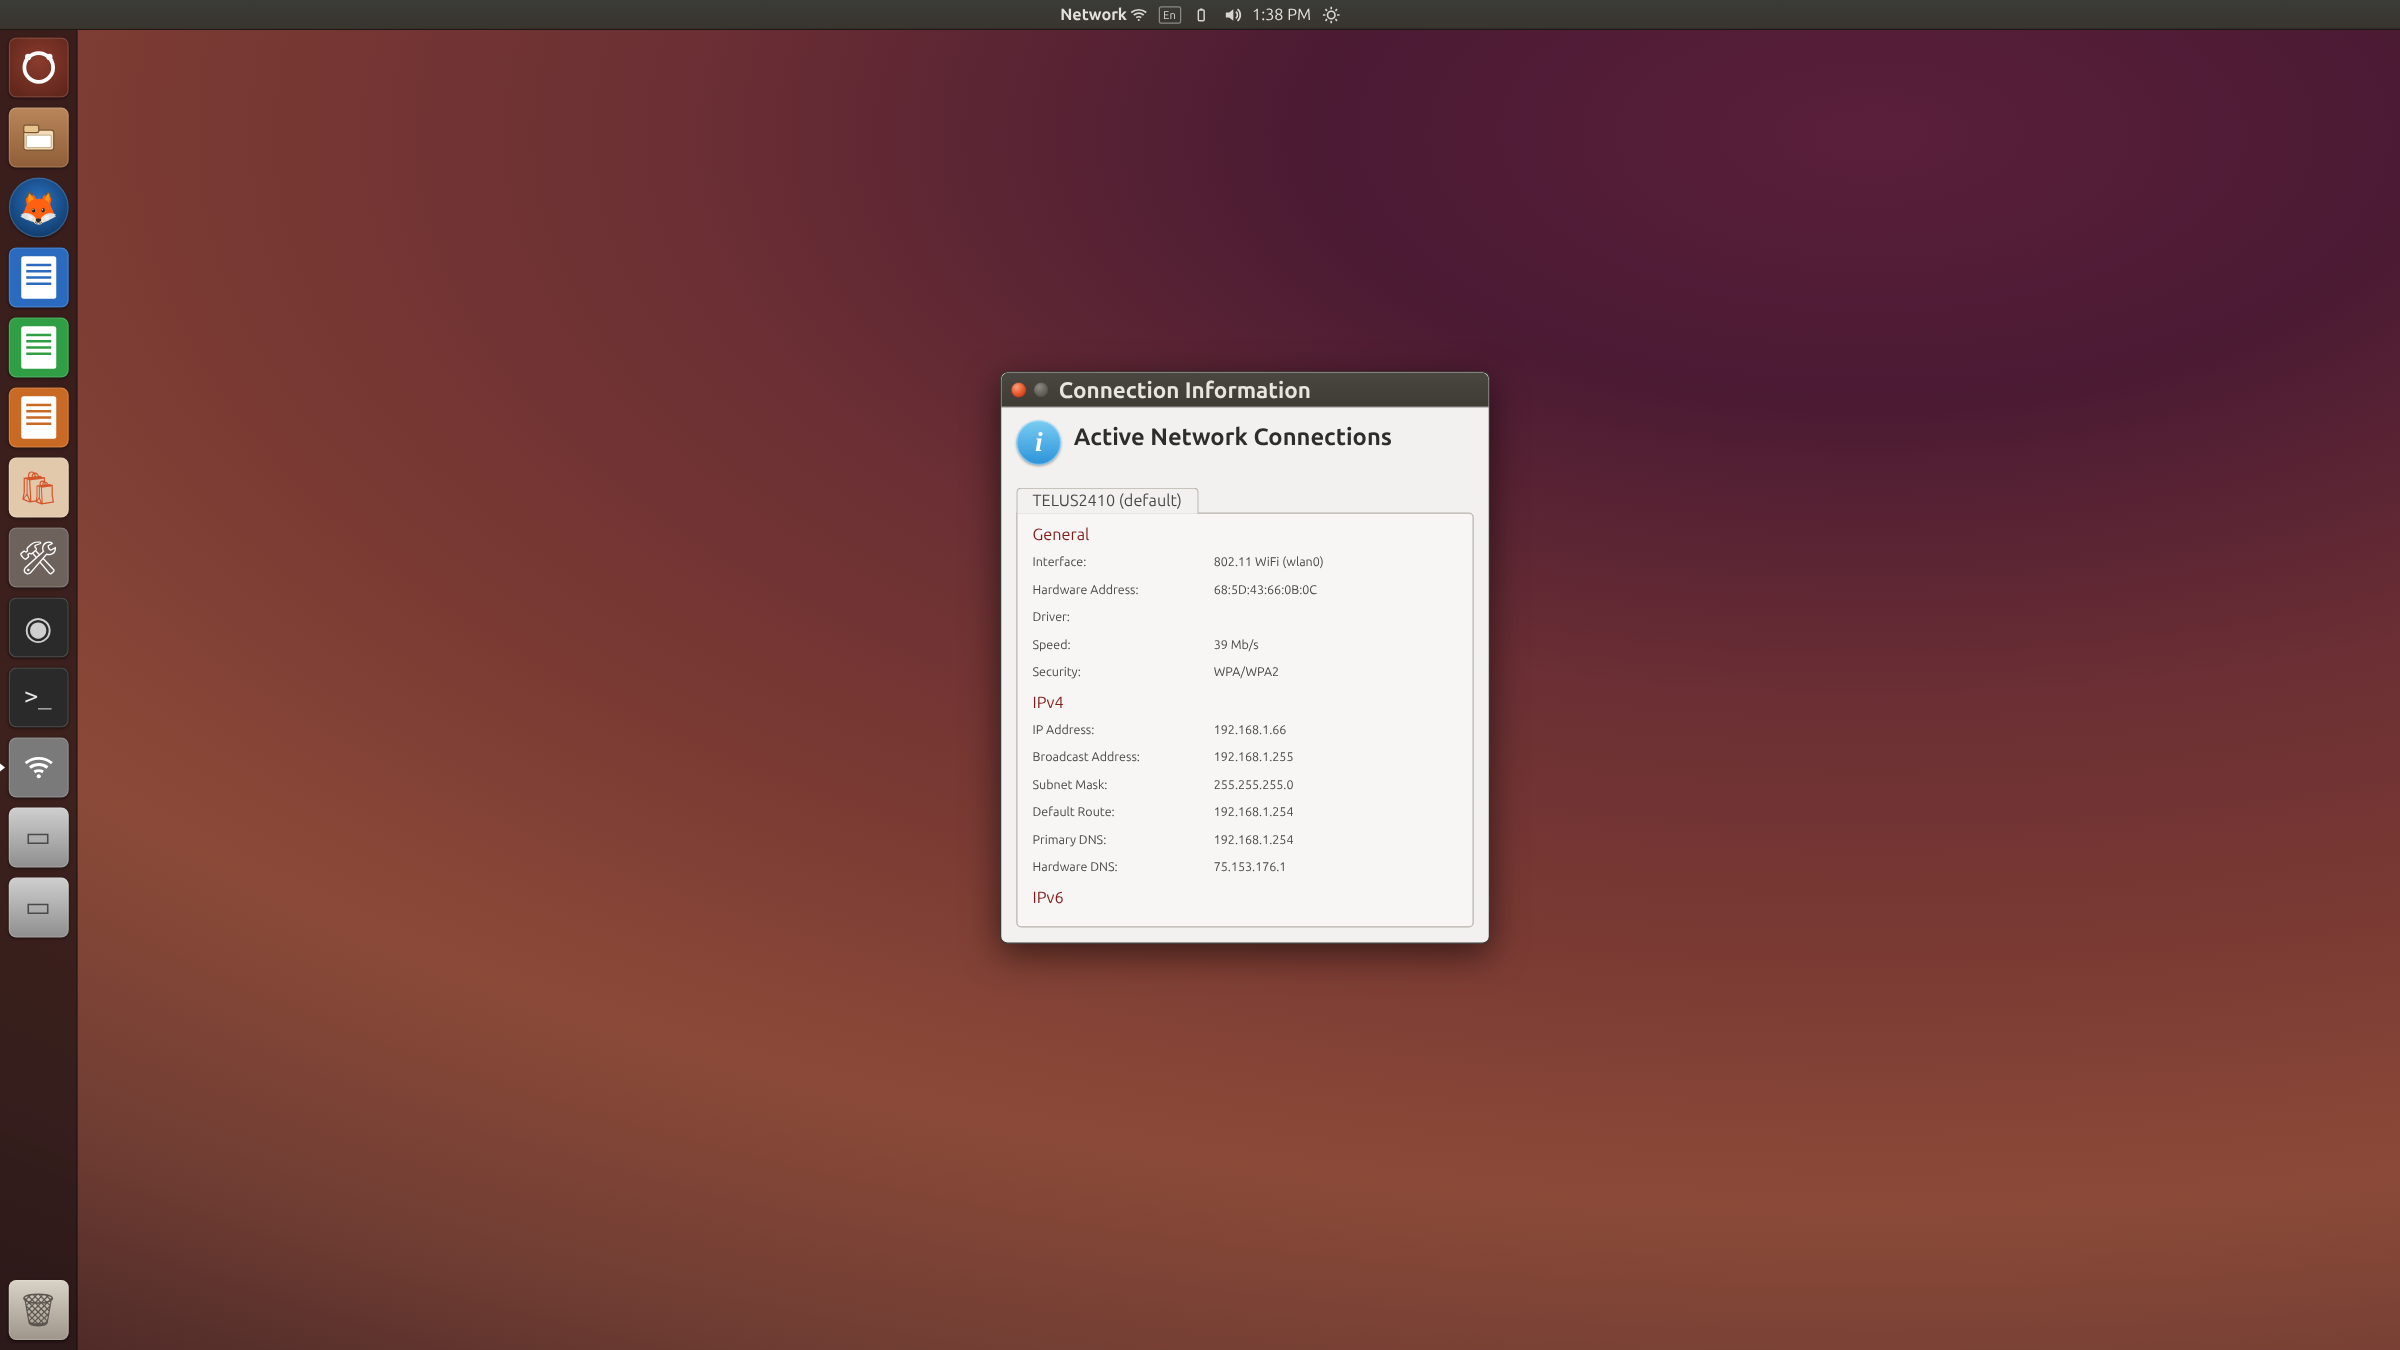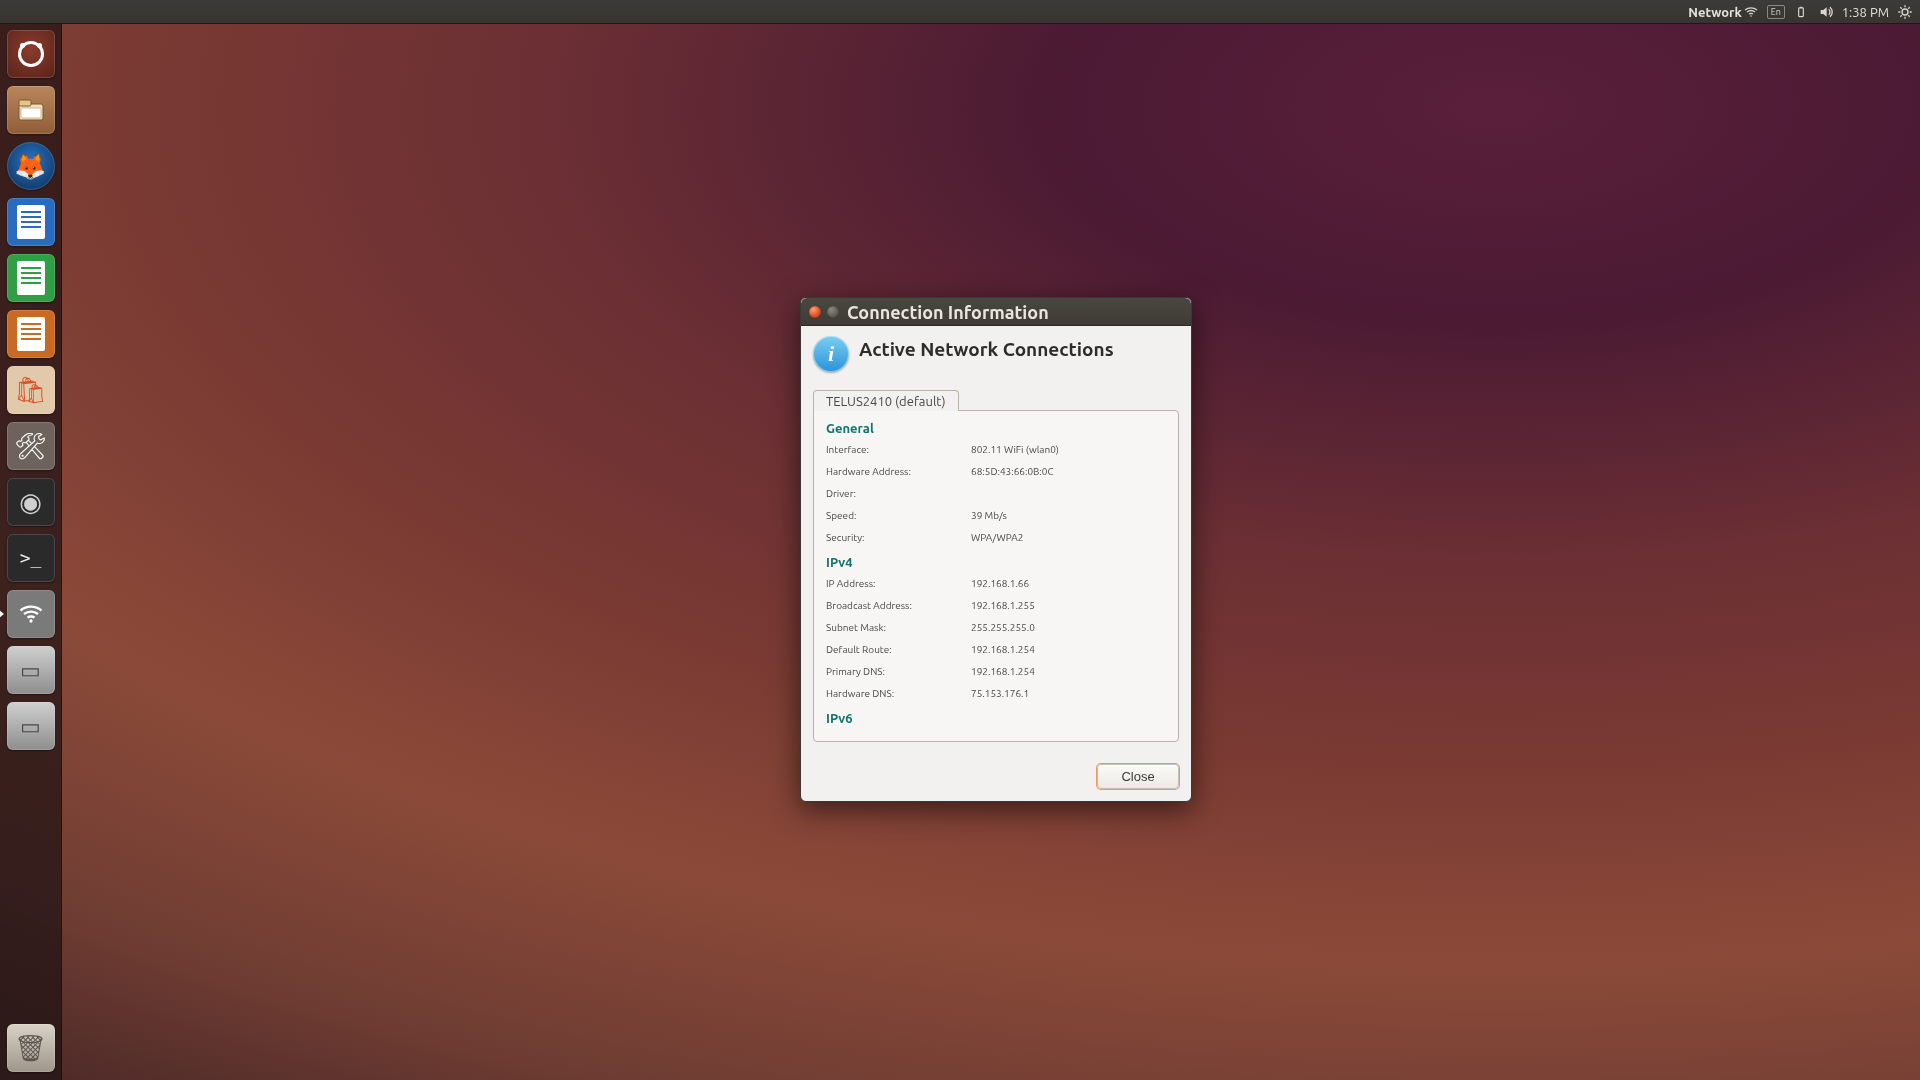--- a/index.html
+++ b/index.html
@@ -8,21 +8,21 @@
     background: radial-gradient(ellipse 130% 110% at 78% 10%, #5a1f3b 0%, #4b1a33 18%, #6b2f34 38%, #7a3a33 55%, #8b4a38 72%, #703d33 88%, #4f2b28 100%);
     position: relative;
   }
 
   
   .menubar {
     position: absolute; left: 0; right: 0; top: 0; height: 24px;
     background: linear-gradient(#3b3b37, #38352f);
     border-bottom: 1px solid #1c1a17;
     color: #e4e2dd; font-size: 13px;
-    display: flex; align-items: center; justify-content: flex-end;
+    display: flex; align-items: center; justify-content: center;
     padding: 0 6px 0 8px;
   }
   .menubar .left { display: flex; align-items: center; gap: 10px; }
   .menubar .right { display: flex; align-items: center; gap: 7px; }
   .mb-app { font-weight: 600; }
   .ind { display: flex; align-items: center; justify-content: center; width: 18px; height: 18px; color: #d8d6d0; }
   .ind-lang { border:1px solid #8a8a84; border-radius:2px; font-size:9px; padding:0 2px; height:14px; line-height:12px; }
 
   
   .launcher {
@@ -92,21 +92,21 @@
   .tab-bar { display:flex; }
   .tab {
     background:#f2f1f0; border:1px solid #b8b4ac; border-bottom:none;
     border-radius:4px 4px 0 0; padding:3px 12px; font-size:13px; color:#4a4945;
     position:relative; top:1px; z-index:2;
   }
   .tab-panel {
     border:1px solid #b8b4ac; border-radius:0 4px 4px 4px;
     background:#f7f6f4; padding:10px 12px 12px;
   }
-  .sect { font-weight:700; color:#0f766e; margin:6px 0 4px; }
+  .sect { font-weight:400; color:#7f1d1d; margin:6px 0 4px; }
   .sect.first { margin-top:0; }
   .row { display:flex; font-size:10px; color:#4a4844; line-height:22px; }
   .row .k { width:145px; }
   .row .v { flex:1; }
 
   .dlg-actions { display:flex; justify-content:flex-end; padding:10px 12px 12px; }
   .btn {
     min-width:82px; padding:4px 14px;
     background:linear-gradient(#fafaf8,#eceae4);
     border:1px solid #c4bfb5; border-radius:4px;
@@ -278,16 +278,13 @@
         <div class="row">
             <span class="k">Hardware DNS:</span>  
             <span class="v">75.153.176.1</span>
           </div>
 
         <div class="sect">IPv6</div>
       </div>
     </div>
   </div>
 
-  <div class="dlg-actions">
-    <button class="btn">Close</button>
-  </div>
 </div>
 
 </body></html>

